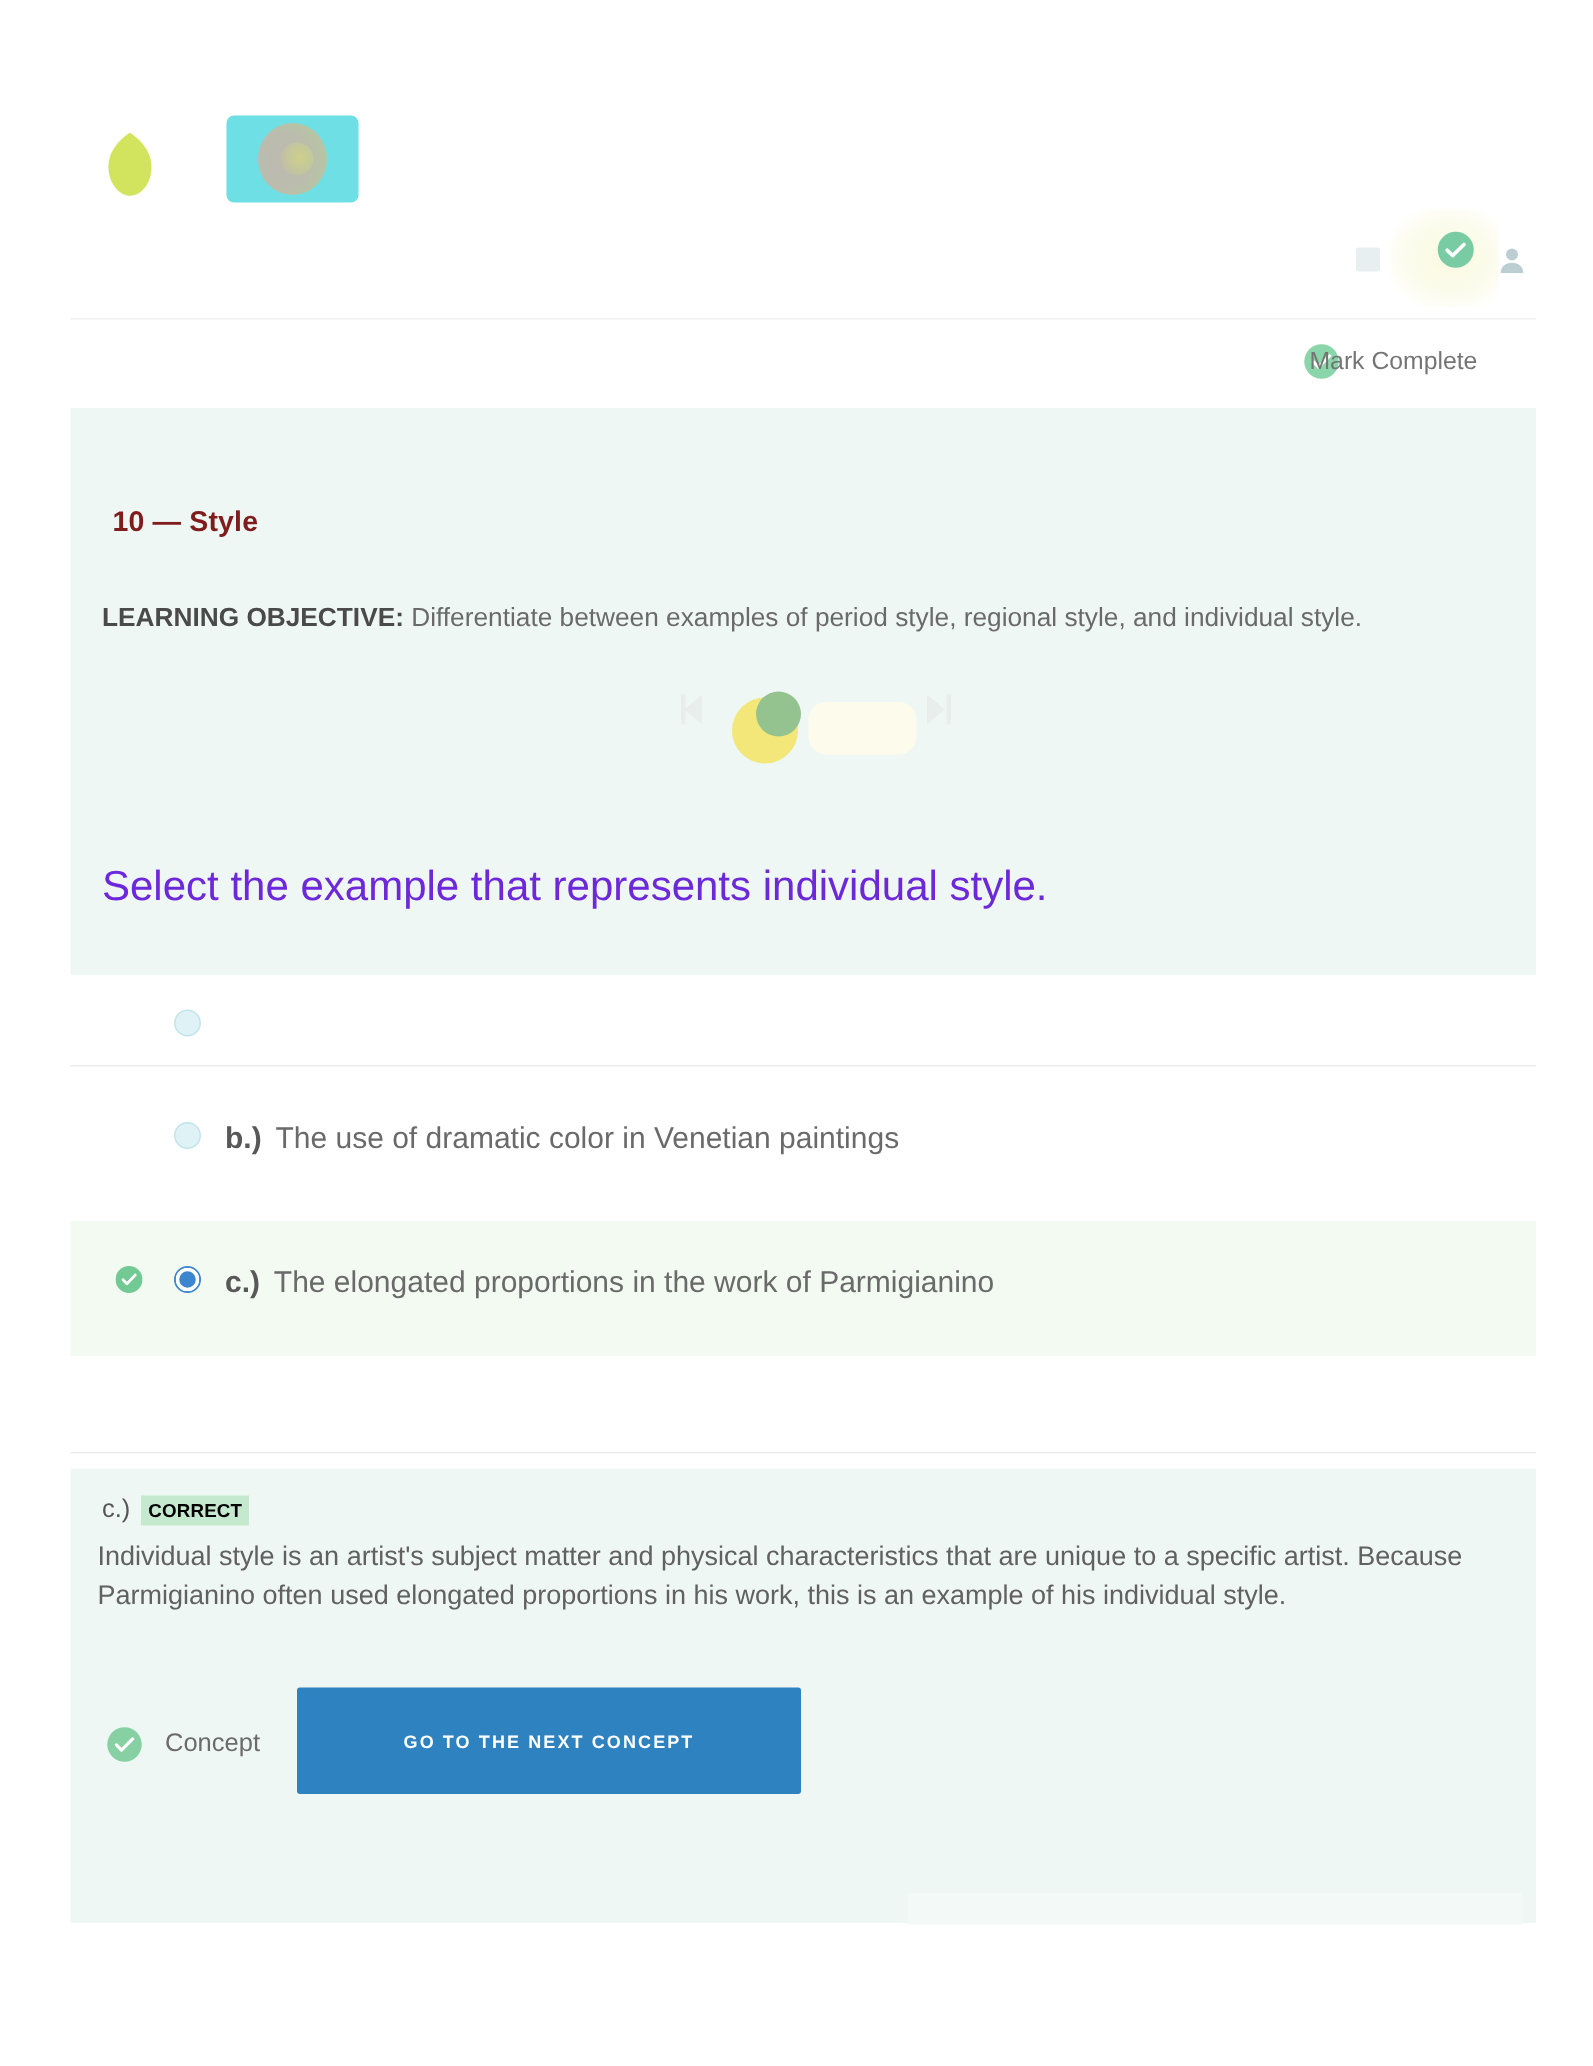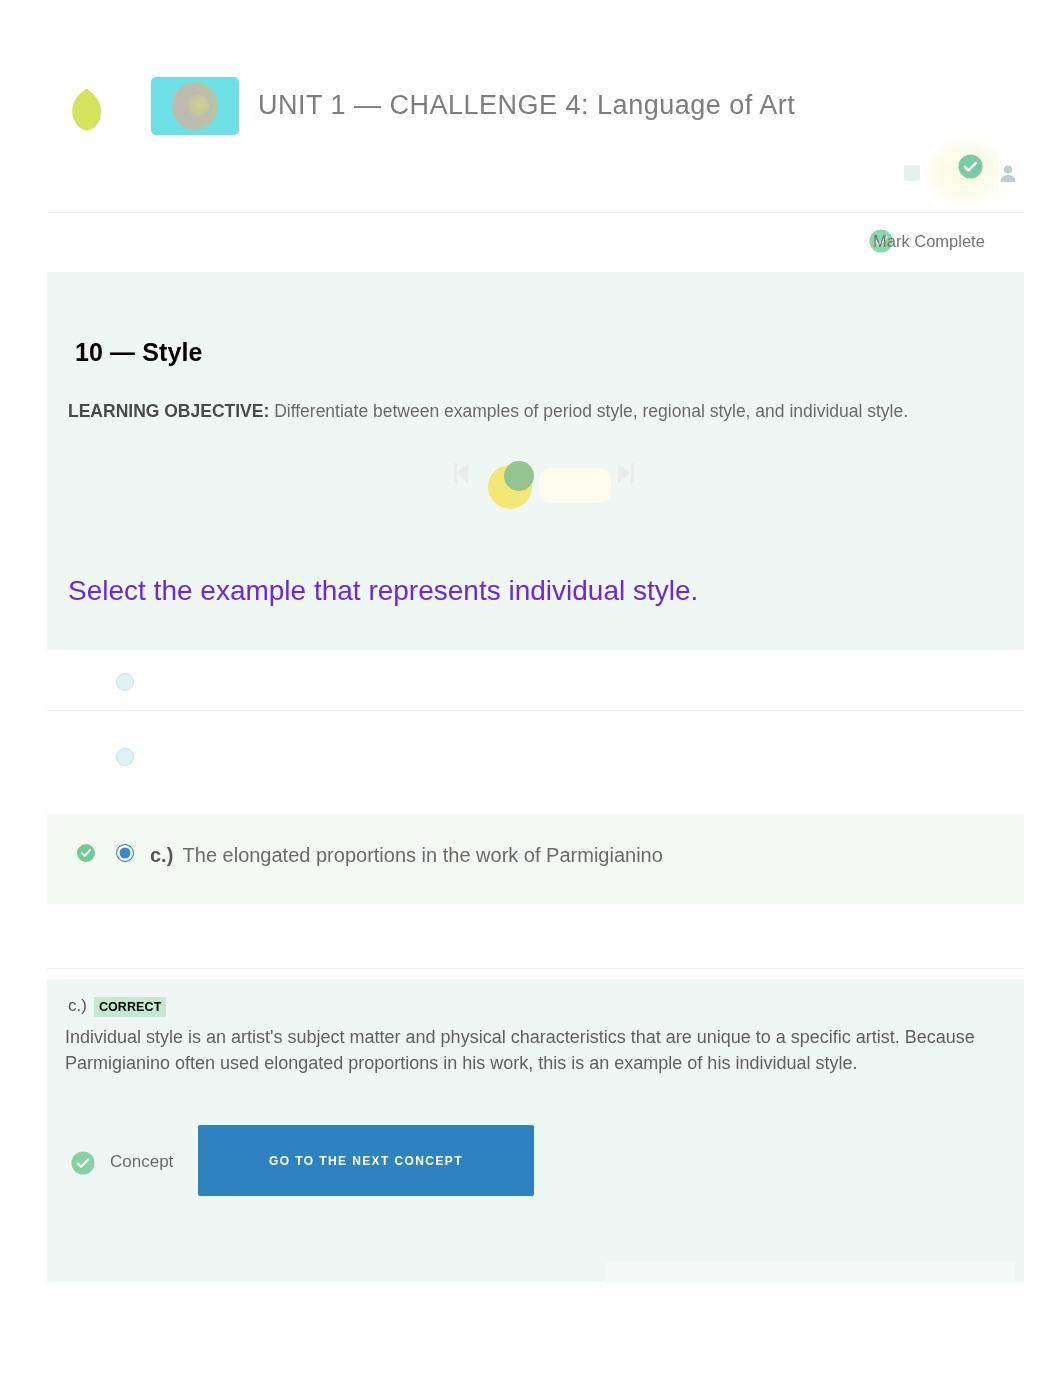--- a/index.html
+++ b/index.html
@@ -22,21 +22,21 @@
 .tb-green{position:absolute;left:911px;top:9px;width:25px;height:25px}
 .tb-user{position:absolute;left:951px;top:18px;width:20px;height:20px}
 
 
 .statusbar{position:absolute;left:47px;top:212px;width:977px;height:60px}
 .status-dot{position:absolute;left:822px;top:17px;width:24px;height:24px}
 .status-text{position:absolute;left:826px;top:20px;font-size:16.5px;color:#757575;white-space:nowrap}
 
 
 .qcard{position:absolute;left:47px;top:272px;width:977px;height:378px;background:#eff7f4}
-.qtitle{position:absolute;left:28px;top:66px;font-size:25px;font-weight:700;color:#000000;letter-spacing:.1px}
+.qtitle{position:absolute;left:28px;top:66px;font-size:19px;font-weight:700;color:#7f1d1d;letter-spacing:.1px}
 .qobj{position:absolute;left:21px;top:127px;right:30px;font-size:17.5px;color:#6a6a6a;line-height:1.45}
 .qobj b{font-weight:700;color:#4a4a4a}
 .qmedia{position:absolute;left:355px;top:183px;width:240px;height:70px}
 .qprompt{position:absolute;left:21px;top:303px;font-size:28px;color:#6d28d9}
 
 
 .options{position:absolute;left:47px;top:650px;width:977px;height:325px}
 .opt{position:absolute;left:0;width:977px;display:flex;align-items:center}
 .opt .mark{position:absolute;left:30px;top:50%;margin-top:-9px;width:18px;height:18px;display:flex;align-items:center;justify-content:center}
 .opt .radio{position:absolute;left:69px;top:50%;margin-top:-9px;width:18px;height:18px;border-radius:50%;border:1px solid #c2e4ea;background:#dff2f6;box-sizing:border-box}
@@ -65,21 +65,20 @@
   <div class="header">
     <div class="logo">
       <svg width="31" height="43" viewBox="0 0 31 43">
           <path d="M15.5 0.5C7 6 0.8 14.5 1.3 24.1 1.8 34.2 8 42.2 16 42.5c7.8-.6 13.7-8.6 14-18.4C30.5 14.4 24 5.8 15.5.5z" fill="#d2e35e"></path>
         </svg>
     </div>
     <div class="badge">
       <div class="thumb"></div>
       <div class="dots"></div>
     </div>
-    <div class="hdr-title">UNIT 1 — CHALLENGE 4: Language of Art</div>
   </div>
 
   <div class="toolbar">
     <div class="tb-sq"></div>
     <div class="tb-hl"></div>
     <div class="tb-green">
       <svg width="25" height="25" viewBox="0 0 25 25">
           <circle cx="12.5" cy="12.5" r="12" fill="#79cba4"></circle>
           <path d="M6.8 12.8l3.6 3.6L18 9" stroke="#fff" stroke-width="2.4" fill="none" stroke-linecap="round" stroke-linejoin="round"></path>
         </svg>
@@ -127,20 +126,21 @@
   </div>
 
   <div class="options">
       <div class="opt" style="top: 0px; height: 67px;">
         <div class="mark" style="top:23px;margin-top:0"></div>
         <div class="radio" style="top:23px;margin-top:0"></div>
       </div>
       <div class="opt" style="top: 67px; height: 97px;">
         <div class="mark" style="top:31px;margin-top:0"></div>
         <div class="radio" style="top:31px;margin-top:0"></div>
+        <div class="txt" style="top:32px"><b>b.)</b> The use of dramatic color in Venetian paintings</div>
       </div>
       <div class="opt correct" style="top: 164px; height: 90px;">
         <div class="mark" style="top:30px;margin-top:0">
           <svg width="18" height="18" viewBox="0 0 18 18">
             <circle cx="9" cy="9" r="9" fill="#73c994"></circle>
             <path d="M5 9.2l2.6 2.6L13.2 6" stroke="#fff" stroke-width="1.8" fill="none" stroke-linecap="round" stroke-linejoin="round"></path>
           </svg>
         </div>
         <div class="radio sel" style="top:30px;margin-top:0"></div>
         <div class="txt" style="top:31px"><b>c.)</b> The elongated proportions in the work of Parmigianino</div>

